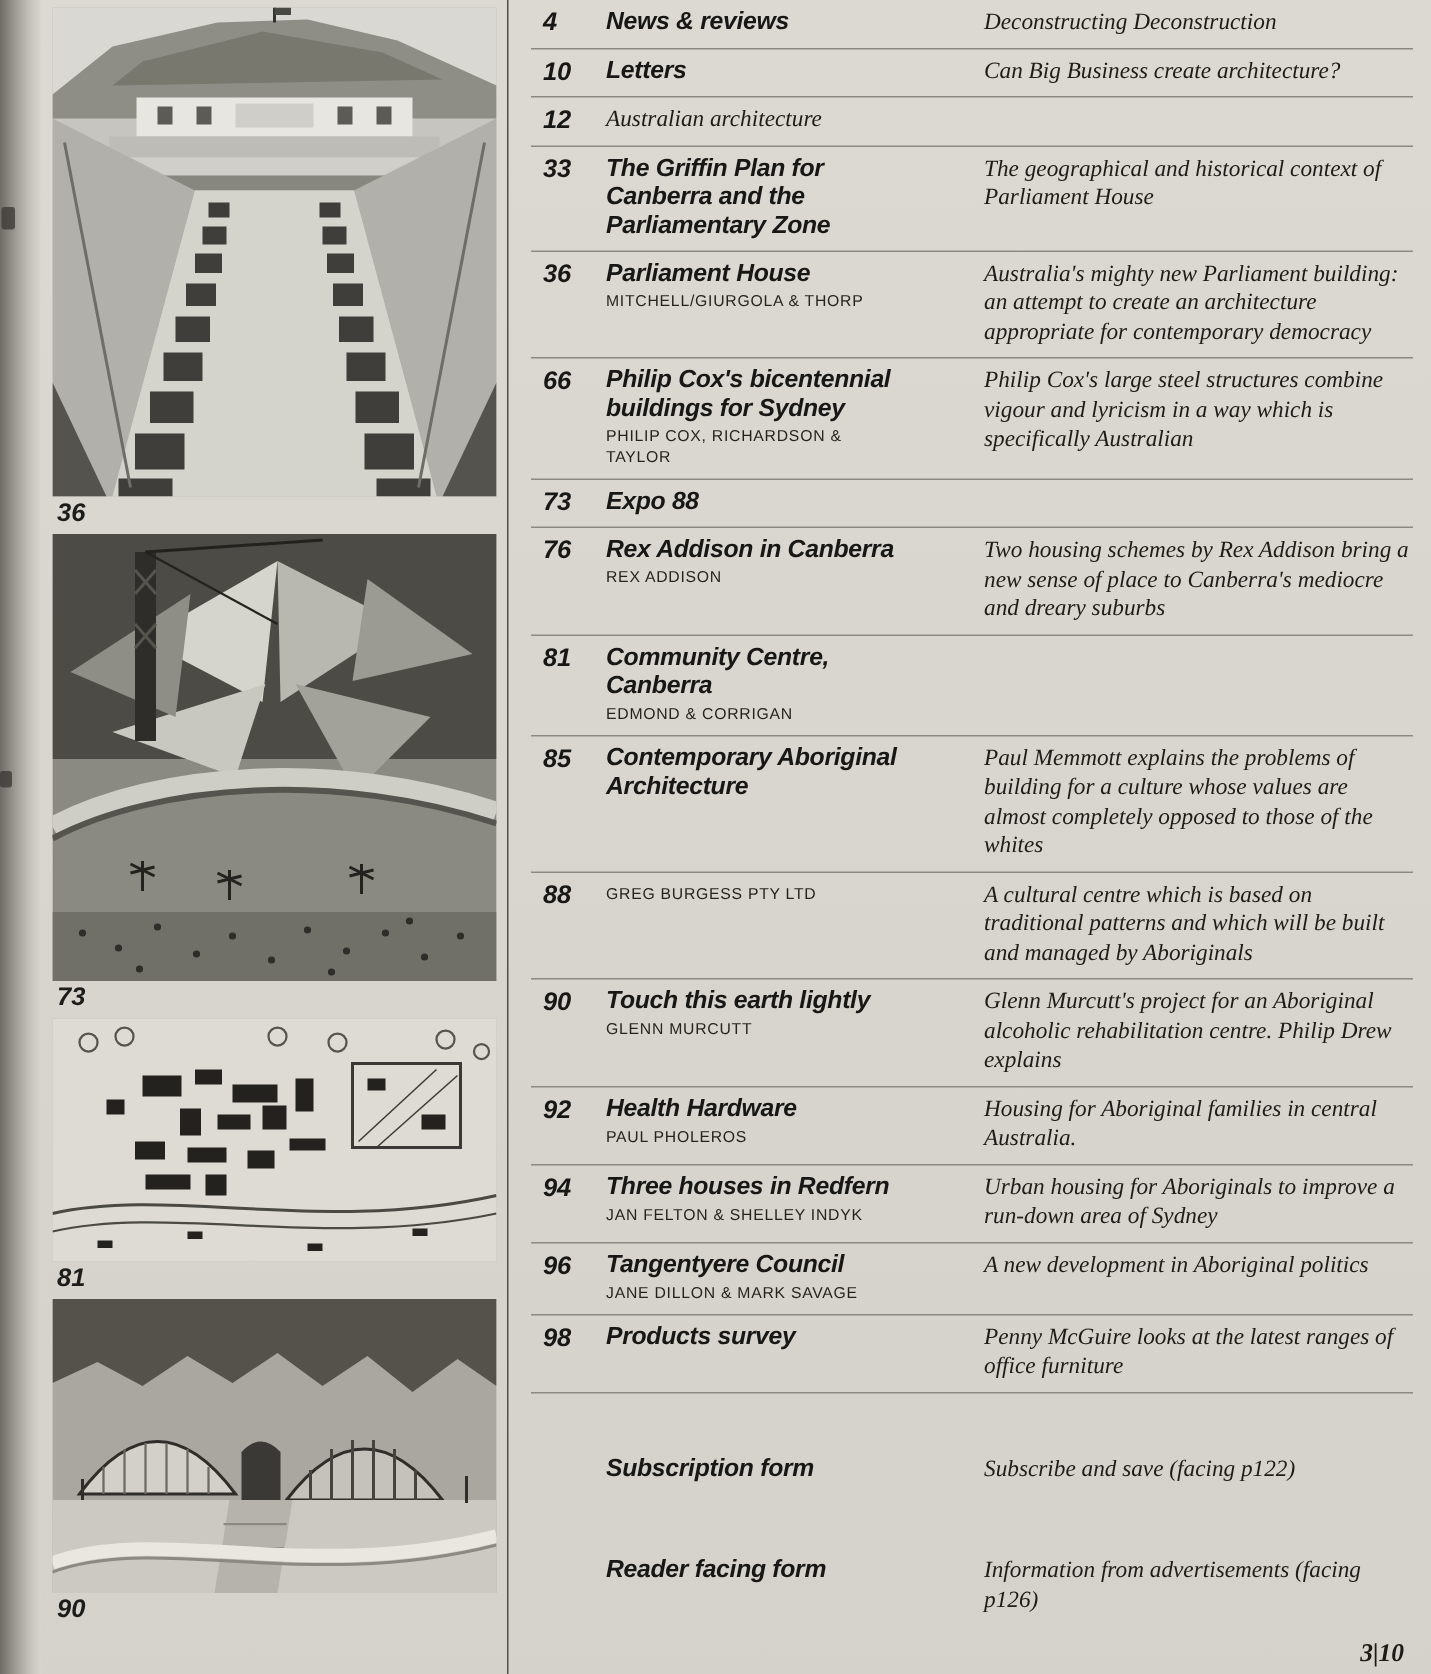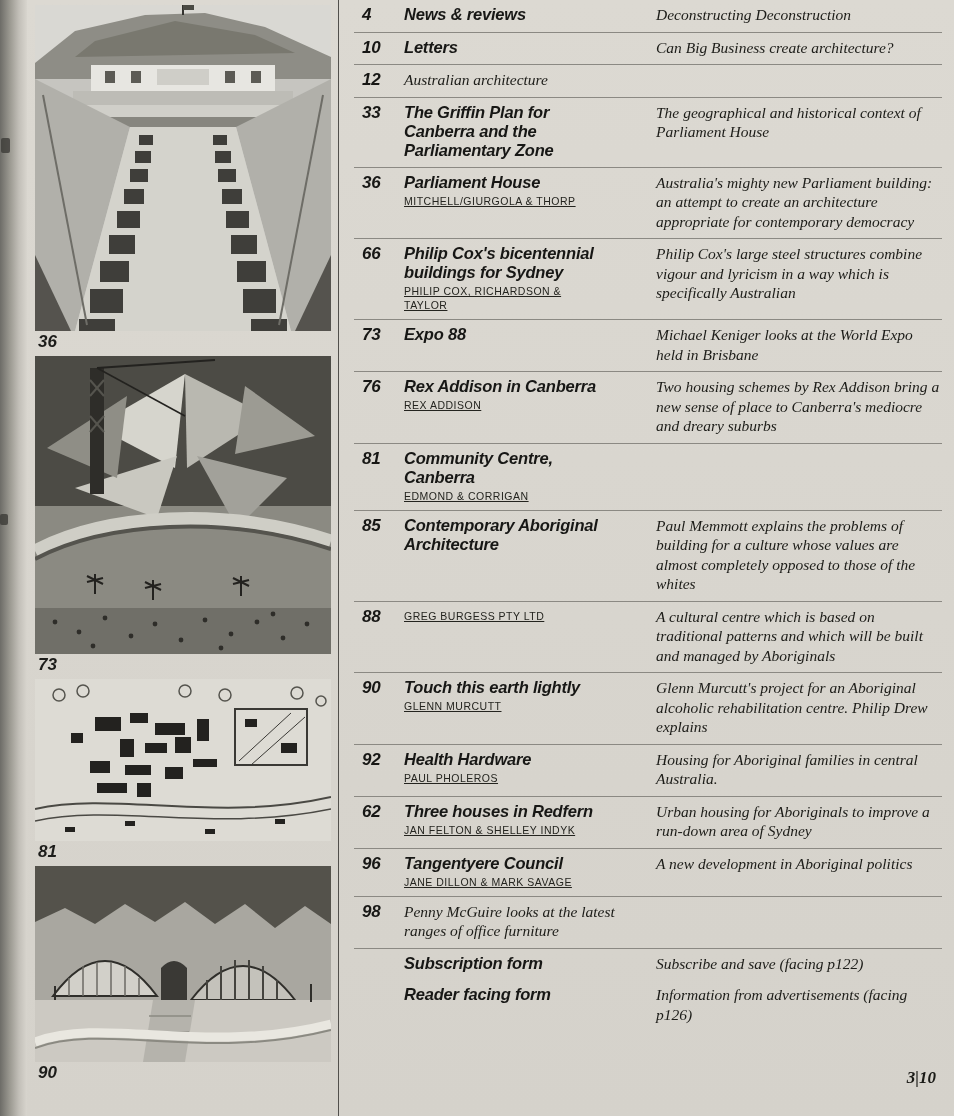--- a/index.html
+++ b/index.html
@@ -29,40 +29,40 @@
   .contents{
     position:absolute;left:338px;top:0;right:12px;height:100%;
     border-left:1px solid #514f4b;
     padding-left:15px;box-sizing:border-box;
   }
   .toc-row{
     display:grid;grid-template-columns:50px 252px 1fr;
     border-bottom:1px solid #8b8983;
     padding:5px 0 7px 0;
   }
-  .toc-row:nth-last-child(-n+2){border-bottom:none;}
+  .toc-row:nth-last-child(-n+2){border-bottom:none;margin-top:36px;}
   .toc-page{
     font:italic 700 17px/19px "Liberation Sans",sans-serif;
     padding-left:8px;letter-spacing:-.2px;
   }
   .toc-title{
     font:italic 700 16.5px/19px "Liberation Sans",sans-serif;
     letter-spacing:-.2px;max-width:215px;
   }
   .toc-authors{
     font:400 10.5px/14px "Liberation Sans",sans-serif;
-    letter-spacing:.5px;margin-top:2px;max-width:180px;color:#24241f;text-decoration:underline;
+    letter-spacing:.5px;margin-top:2px;max-width:180px;color:#24241f;
   }
   .toc-authors:empty{display:none;}
   .toc-desc{
     font:italic 400 15.5px/19.5px "Liberation Serif",serif;
     padding-right:2px;color:#1c1c18;
   }
   .footer-page{
-    position:absolute;right:18px;bottom:28px;
+    position:absolute;right:18px;bottom:4px;
     font:italic 700 17px "Liberation Serif",serif;color:#1b1b17;
   }
 </style>
 </head>
 <body>
 
 <div class="page">
 
   <div class="spine">
     <span class="spine-mark m1"></span>
@@ -303,21 +303,20 @@
       </div>
       <div class="toc-desc">Philip Cox's large steel structures combine vigour and lyricism in a way which is specifically Australian</div>
     </div>
 
     <div class="toc-row">
       <div class="toc-page">73</div>
       <div class="toc-title-cell">
         <div class="toc-title">Expo 88</div>
 
       </div>
-      <div class="toc-desc">Michael Keniger looks at the World Expo held in Brisbane</div>
     </div>
 
     <div class="toc-row">
       <div class="toc-page">76</div>
       <div class="toc-title-cell">
         <div class="toc-title">Rex Addison in Canberra</div>
         <div class="toc-authors">REX ADDISON</div>
       </div>
       <div class="toc-desc">Two housing schemes by Rex Addison bring a new sense of place to Canberra's mediocre and dreary suburbs</div>
     </div>
@@ -359,39 +358,43 @@
     <div class="toc-row">
       <div class="toc-page">92</div>
       <div class="toc-title-cell">
         <div class="toc-title">Health Hardware</div>
         <div class="toc-authors">PAUL PHOLEROS</div>
       </div>
       <div class="toc-desc">Housing for Aboriginal families in central Australia.</div>
     </div>
 
     <div class="toc-row">
-      <div class="toc-page">62</div>
+      <div class="toc-page">94</div>
       <div class="toc-title-cell">
         <div class="toc-title">Three houses in Redfern</div>
         <div class="toc-authors">JAN FELTON &amp; SHELLEY INDYK</div>
       </div>
       <div class="toc-desc">Urban housing for Aboriginals to improve a run-down area of Sydney</div>
     </div>
 
     <div class="toc-row">
       <div class="toc-page">96</div>
       <div class="toc-title-cell">
         <div class="toc-title">Tangentyere Council</div>
         <div class="toc-authors">JANE DILLON &amp; MARK SAVAGE</div>
       </div>
       <div class="toc-desc">A new development in Aboriginal politics</div>
     </div>
 
     <div class="toc-row">
       <div class="toc-page">98</div>
+      <div class="toc-title-cell">
+        <div class="toc-title">Products survey</div>
+
+      </div>
       <div class="toc-desc">Penny McGuire looks at the latest ranges of office furniture</div>
     </div>
 
     <div class="toc-row">
       <div class="toc-page"></div>
       <div class="toc-title-cell">
         <div class="toc-title">Subscription form</div>
 
       </div>
       <div class="toc-desc">Subscribe and save (facing p122)</div>

